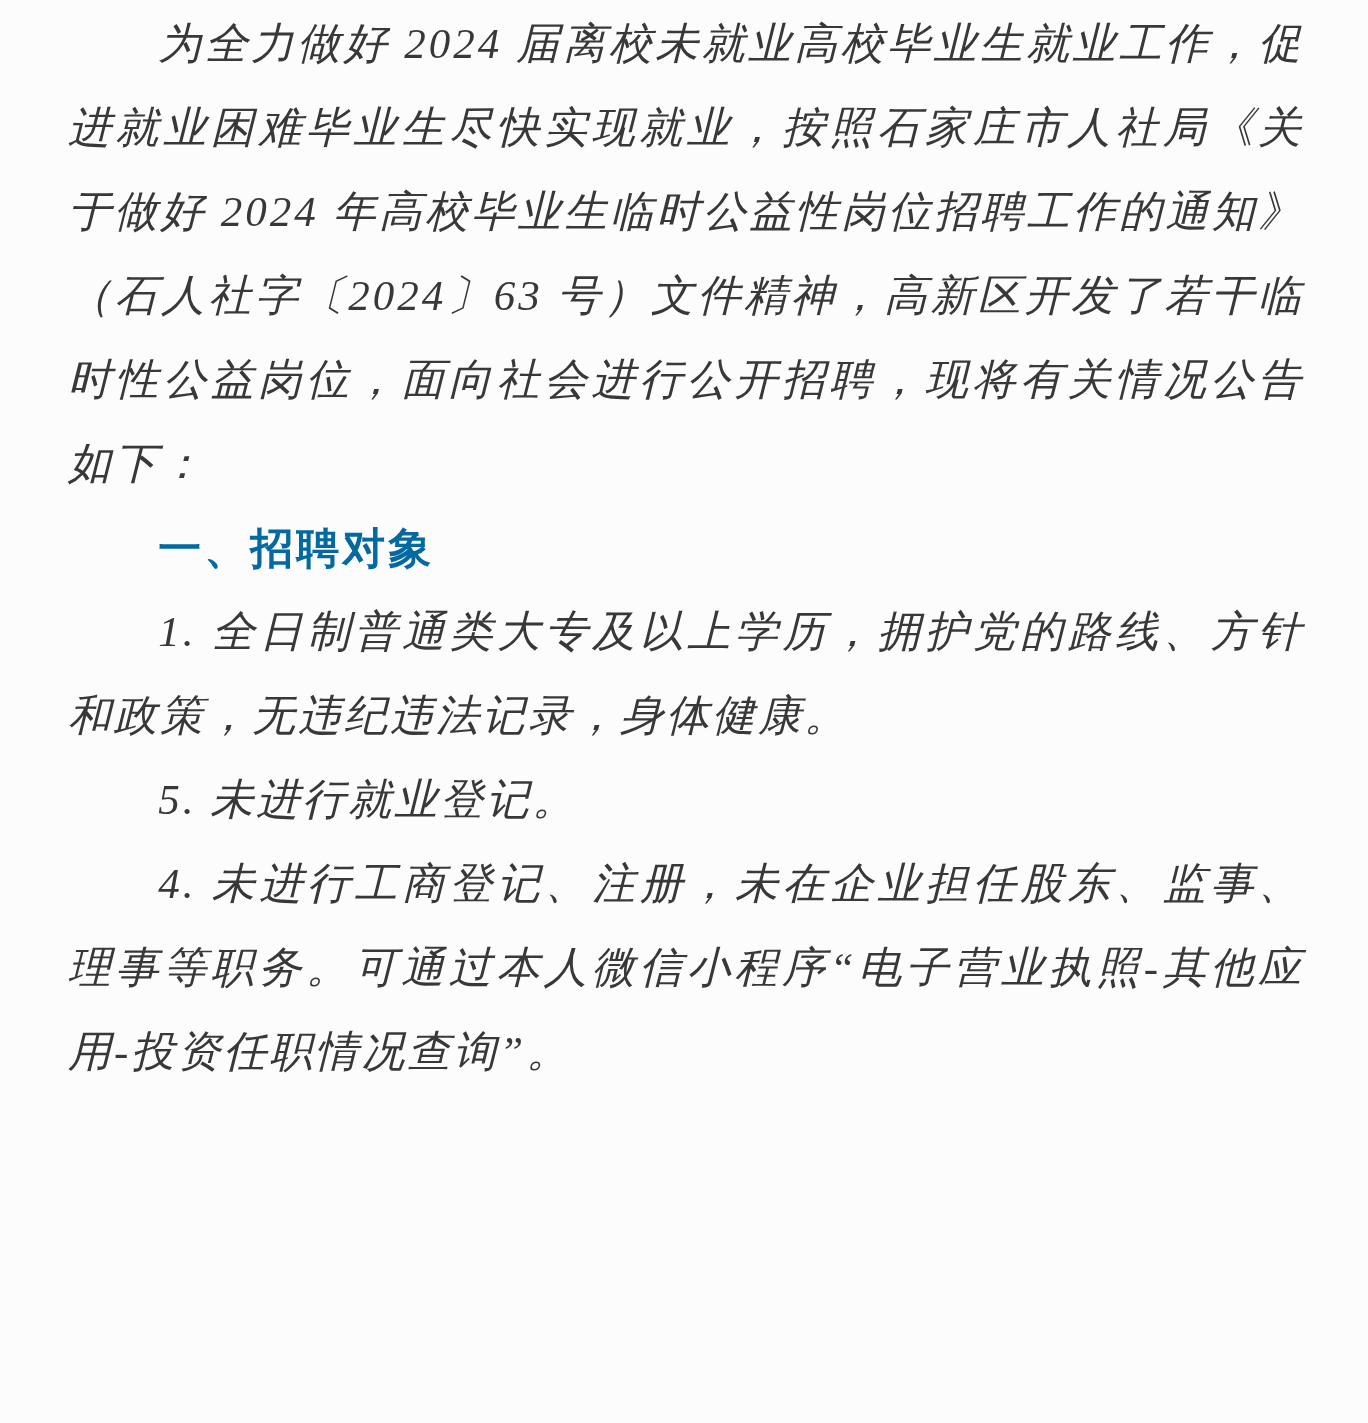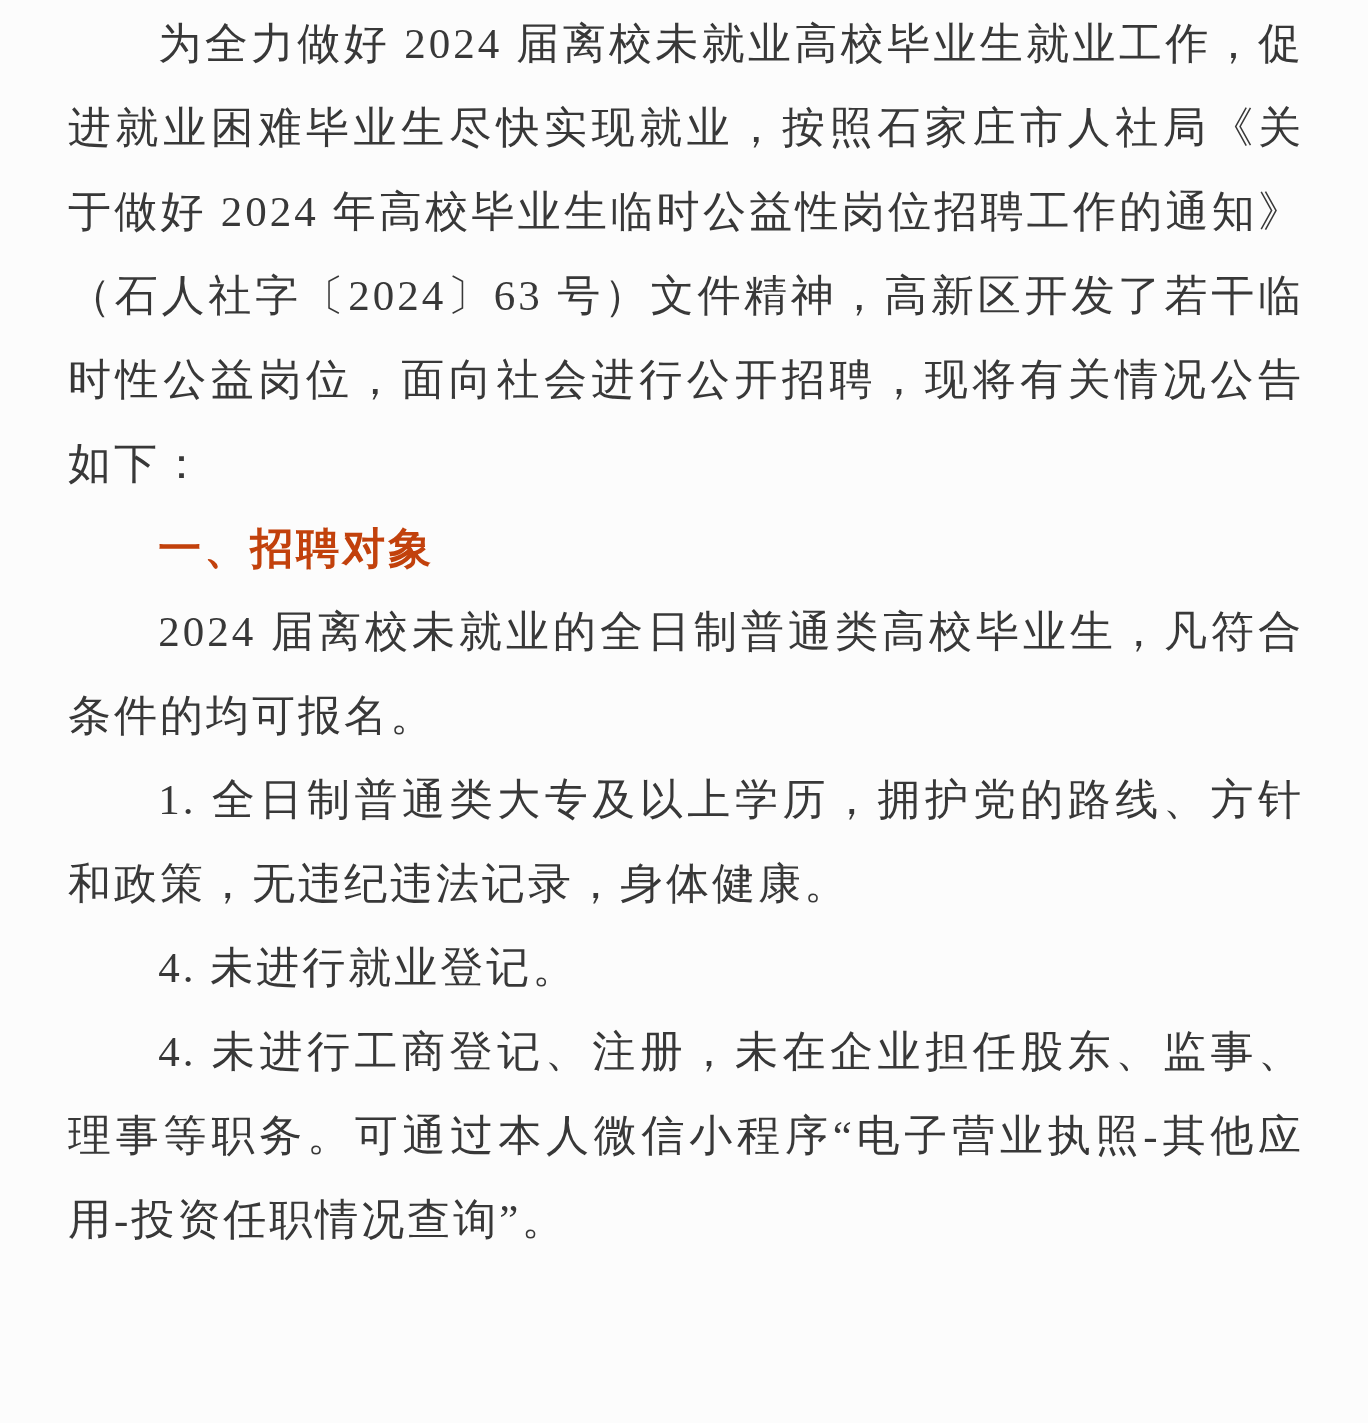--- a/index.html
+++ b/index.html
@@ -19,40 +19,40 @@
       font-family: "Liberation Serif", "DejaVu Serif", serif;
       font-size: 43px;
       line-height: 84px;
       letter-spacing: 3px;
       color: #383838;
       text-align: justify;
     }
     .para {
       margin: 0;
       text-indent: 2.1em;
+      font-style: italic;
     }
     .heading {
       margin: 0;
       text-indent: 2.1em;
       font-family: "Liberation Sans", "DejaVu Sans", sans-serif;
       font-weight: 700;
       letter-spacing: 3px;
-      color: #c2410c;
+      color: #0369a1;
     }
   </style>
 </head>
 <body>
 
 <div class="page">
   <p class="para">为全力做好 2024 届离校未就业高校毕业生就业工作，促进就业困难毕业生尽快实现就业，按照石家庄市人社局《关于做好 2024 年高校毕业生临时公益性岗位招聘工作的通知》（石人社字〔2024〕63 号）文件精神，高新区开发了若干临时性公益岗位，面向社会进行公开招聘，现将有关情况公告如下：</p>
 
   <p class="heading">一、招聘对象</p>
 
-  <p class="para">2024 届离校未就业的全日制普通类高校毕业生，凡符合条件的均可报名。</p>
 
 
   <p class="para">1. 全日制普通类大专及以上学历，拥护党的路线、方针和政策，无违纪违法记录，身体健康。</p>
 
-  <p class="para">4. 未进行就业登记。</p>
+  <p class="para">5. 未进行就业登记。</p>
 
 
   <p class="para">4. 未进行工商登记、注册，未在企业担任股东、监事、理事等职务。可通过本人微信小程序“电子营业执照-其他应用-投资任职情况查询”。</p>
 </div>
 
 </body></html>

